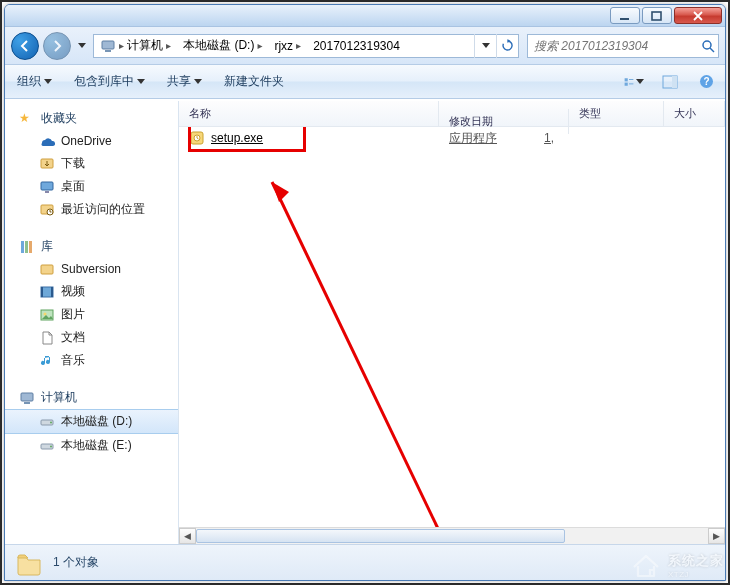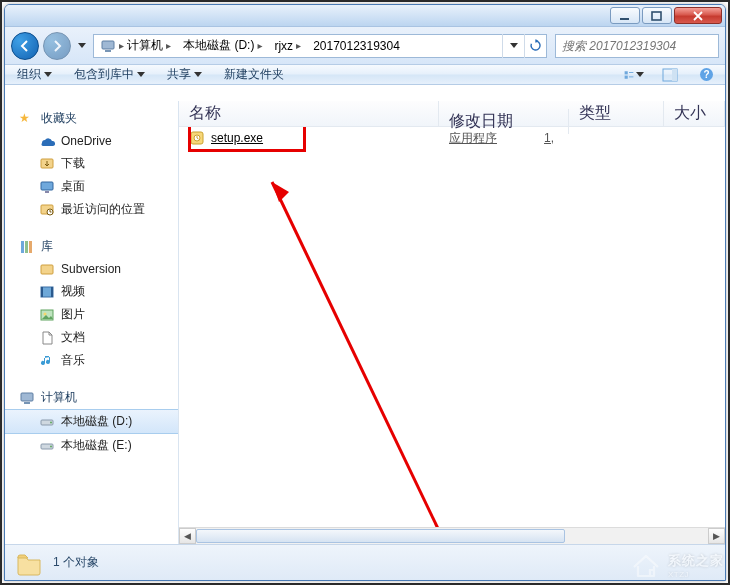--- a/index.html
+++ b/index.html
@@ -22,43 +22,43 @@
 .nav-btn { width: 28px; height: 28px; border-radius: 50%; display:flex; align-items:center; justify-content:center; background: radial-gradient(circle at 30% 30%, #3fa0e6, #1362b2); border:1px solid #0b4d8c; }
 .nav-btn.fwd { opacity:.55; filter:grayscale(.3); }
 .nav-btn svg { width:14px; height:14px; fill:#fff; }
 .nav-drop { width:14px; display:flex; align-items:center; justify-content:center; }
 .addr { flex: 1; height: 24px; border:1px solid #9db9d8; background:#fff; display:flex; align-items:center; font-size:12px; }
 .addr .crumb { padding: 0 6px; display:flex; align-items:center; gap:3px; height:100%; }
 .addr .sep { color:#555; font-size:10px; }
 .addr .folder-ico { width:16px; height:16px; }
 .addr-btns { display:flex; height:24px; }
 .addr-btns .abtn { width:22px; border-left:1px solid #cfdbe9; display:flex; align-items:center; justify-content:center; }
-.search { width:164px; height:24px; border:1px solid #9db9d8; background:#fff; margin-left:4px; display:flex; align-items:center; }
+.search { width:192px; height:24px; border:1px solid #9db9d8; background:#fff; margin-left:4px; display:flex; align-items:center; }
 .search input { border:none; outline:none; flex:1; font-size:12px; padding:0 6px; color:#666; font-style:italic; background:transparent; }
 .search .sico { width:22px; display:flex; align-items:center; justify-content:center; color:#2b6db8; }
 
 
-.toolbar { height: 20px; background: linear-gradient(to bottom,#f6fafe 0,#e6f0fb 48%,#d5e6f7 52%,#e6f0fb 100%); border-bottom:1px solid #b5cce6; display:flex; align-items:center; padding:0 8px; font-size:12px; color:#1a3a5c; gap: 14px; }
+.toolbar { height: 34px; background: linear-gradient(to bottom,#f6fafe 0,#e6f0fb 48%,#d5e6f7 52%,#e6f0fb 100%); border-bottom:1px solid #b5cce6; display:flex; align-items:center; padding:0 8px; font-size:12px; color:#1a3a5c; gap: 14px; }
 .toolbar .titem { display:flex; align-items:center; gap:3px; height:100%; padding: 0 4px; }
 .toolbar .spacer { flex:1; }
 .toolbar .tico { width:22px; height:22px; display:flex; align-items:center; justify-content:center; border:1px solid transparent; border-radius:2px; }
 
 
 .body { position:absolute; top:96px; left:0; right:0; bottom:36px; display:flex; }
 .sidebar { width:174px; border-right:1px solid #d9e4f0; background:#fff; overflow:auto; font-size:12px; padding:6px 0; }
 .tree-group { margin-bottom: 14px; }
 .tree-head { display:flex; align-items:center; gap:6px; padding:3px 8px 3px 14px; color:#1a3a5c; }
 .tree-item { display:flex; align-items:center; gap:6px; padding:3px 8px 3px 34px; color:#222; }
 .tree-item.selected { background:linear-gradient(to bottom,#eaf3fd,#d3e6fa); border:1px solid #a8cdee; border-left:none; border-right:none; }
 .ico { width:16px; height:16px; flex-shrink:0; }
 .star { color:#f6b73c; }
 
 
 .content { flex:1; display:flex; flex-direction:column; background:#fff; position:relative; }
-.cols { height:26px; border-bottom:1px solid #e3e9f0; display:flex; align-items:center; font-size:16px; color:#335; background:linear-gradient(#fdfdfe,#f1f5fa); }
+.cols { height:26px; border-bottom:1px solid #e3e9f0; display:flex; align-items:center; font-size:11px; color:#335; background:linear-gradient(#fdfdfe,#f1f5fa); }
 .cols div { padding:0 10px; border-right:1px solid #e3e9f0; height:100%; display:flex; align-items:center; }
 .col-name { width:260px; }
 .col-date { width:130px;margin-top:16px; }
 .col-type { width:95px; }
 .col-size { flex:1; }
 .rows { flex:1; overflow:auto; position:relative; }
 .row { height:22px; display:flex; align-items:center; font-size:12px; }
 .row .c { padding:0 10px; display:flex; align-items:center; gap:6px;text-decoration:underline; }
 .row .c-name { width:260px; }
 .row .c-date { width:130px; color:#555; }

